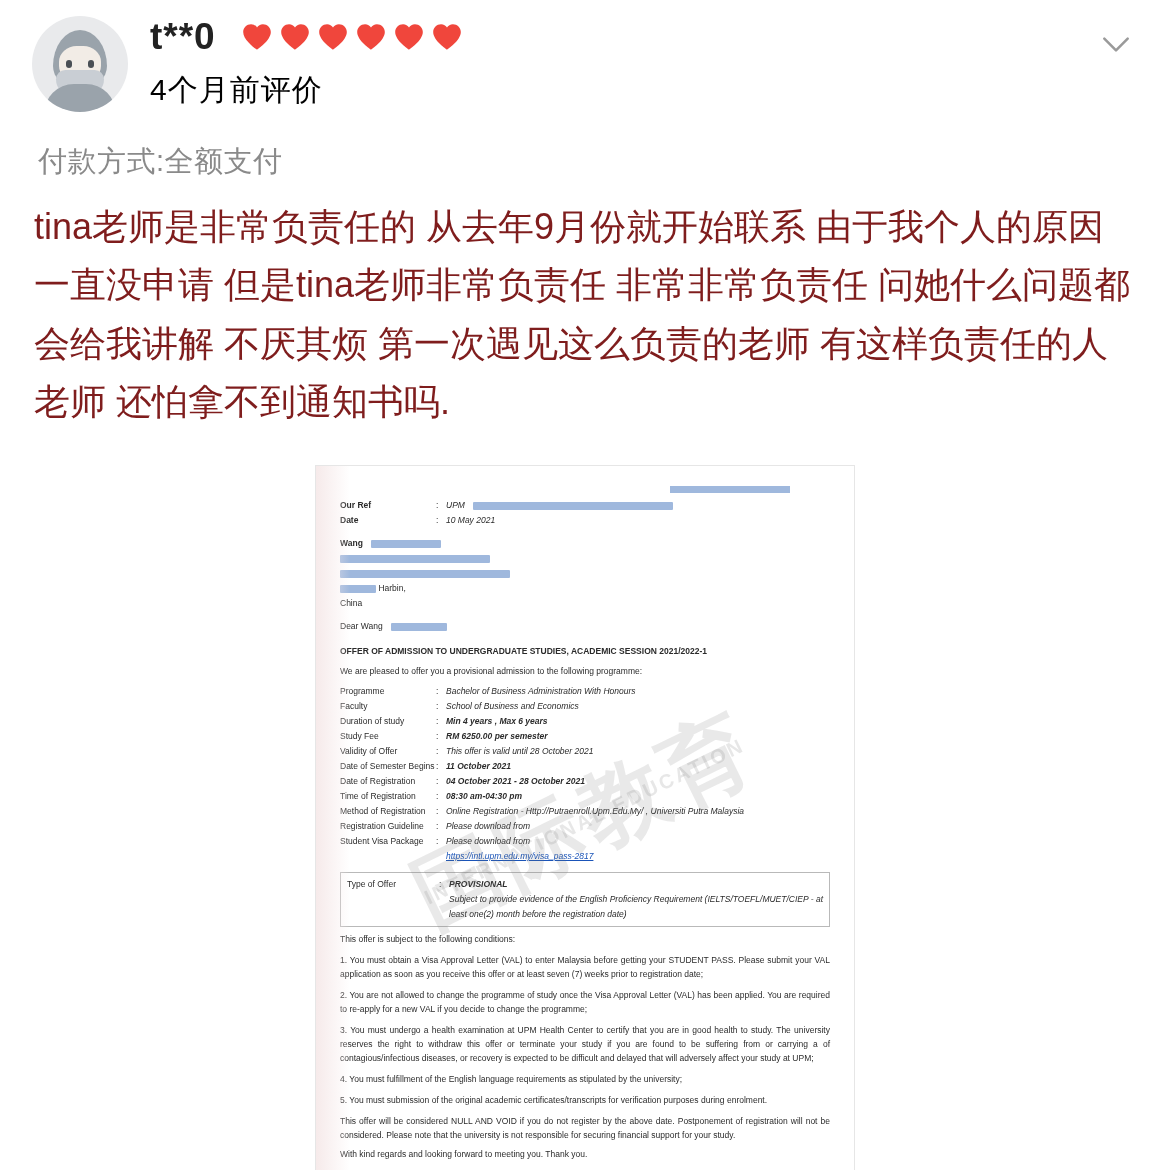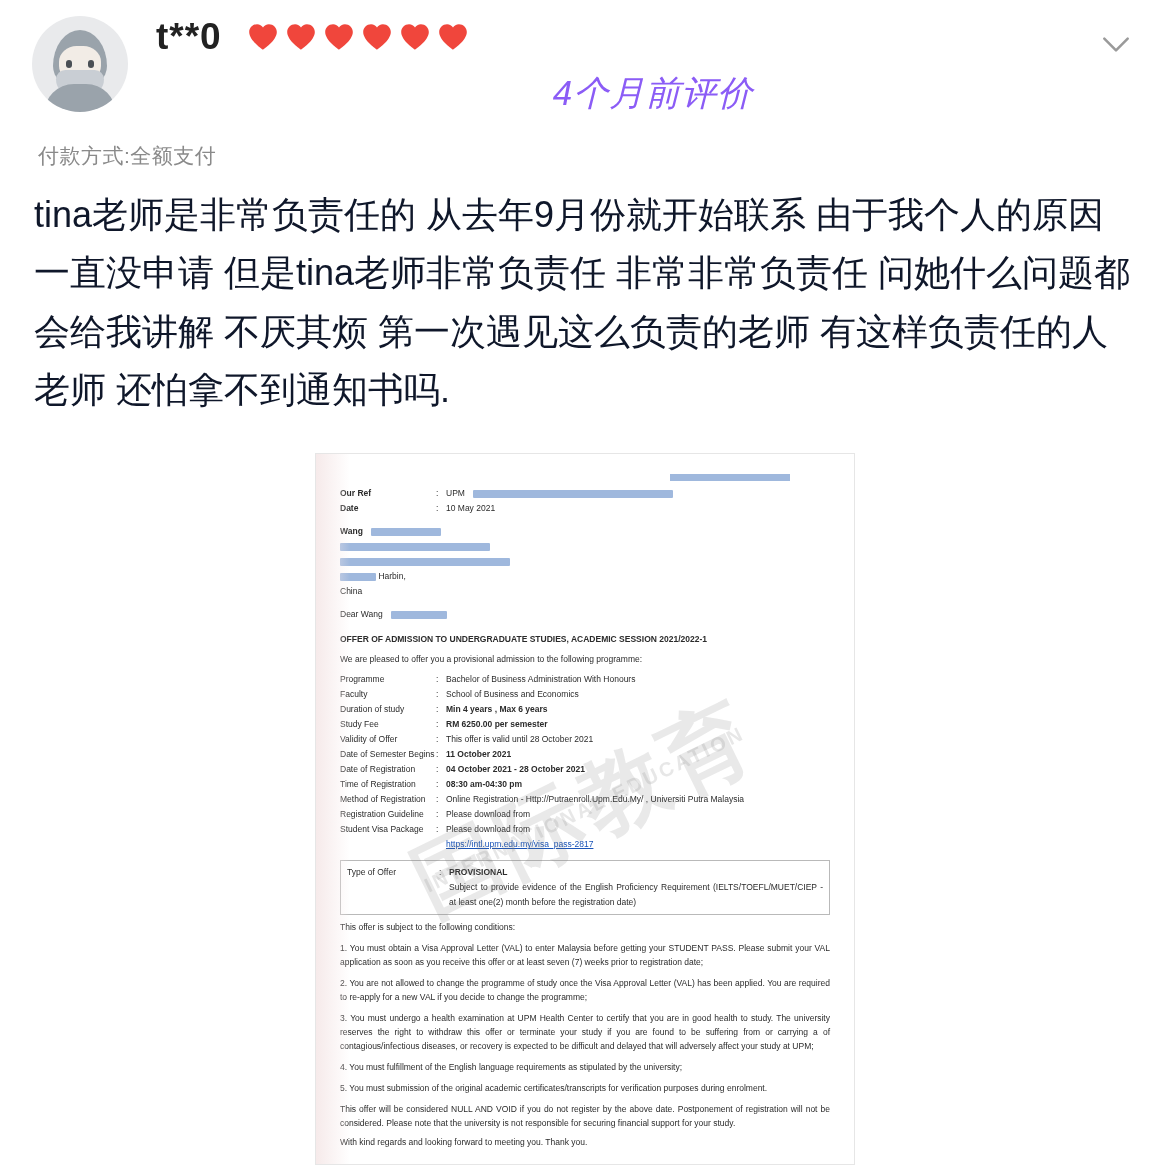--- a/index.html
+++ b/index.html
@@ -78,23 +78,22 @@
     position: absolute;
     left: 50%;
     bottom: -6px;
     margin-left: -36px;
     width: 72px;
     height: 34px;
     background: #9aa3ab;
     border-radius: 30px 30px 0 0;
   }
   .header-text {
-    margin-left: 28px;
+    margin-left: 22px;
     flex: 1 1 auto;
-    text-align: center;
   }
   .name-row {
     display: flex;
     align-items: center;
     height: 58px;
   }
   .user-name {
     font-size: 37px;
     font-weight: bold;
     color: #222222;
@@ -105,52 +104,51 @@
     display: flex;
     align-items: center;
     gap: 4px;
   }
   .heart {
     width: 34px;
     height: 34px;
     display: block;
   }
   .review-date {
-    font-size: 35px;
-    color: #8b5cf6;
+    font-size: 30px;
+    color: #000000;
     margin-top: 4px;
     letter-spacing: 1px;
-    font-style: italic;
   }
   .chevron-wrap {
     position: absolute;
     right: 28px;
     top: 18px;
     width: 52px;
     height: 52px;
     display: flex;
     align-items: center;
     justify-content: center;
   }
   .chevron {
     width: 34px;
     height: 34px;
   }
 
   
   .payment-line {
-    font-size: 21px;
+    font-size: 29px;
     color: #8a8a8a;
     padding: 22px 32px 0 38px;
     letter-spacing: 0.5px;
   }
   .review-body {
     font-size: 36px;
     line-height: 1.62;
-    color: #0f172a;
+    color: #7f1d1d;
     padding: 16px 30px 0 34px;
     word-break: break-word;
   }
 
   
   .doc-wrap {
     margin: 34px auto 0;
     width: 540px;
     position: relative;
   }
@@ -184,21 +182,21 @@
     height: 7px;
     background: #9fb8dd;
   }
   .kv {
     display: flex;
     font-size: 8.5px;
     line-height: 15px;
   }
   .kv .k { width: 96px; flex: 0 0 96px; }
   .kv .c { width: 10px; flex: 0 0 10px; }
-  .kv .v { flex: 1 1 auto; }
+  .kv .v { flex: 1 1 auto; font-style: italic; }
   .bar {
     display: inline-block;
     height: 8px;
     background: #9fb8dd;
     vertical-align: middle;
     border-radius: 1px;
   }
   .strong { font-weight: bold; }
   .addr {
     font-size: 8.5px;

